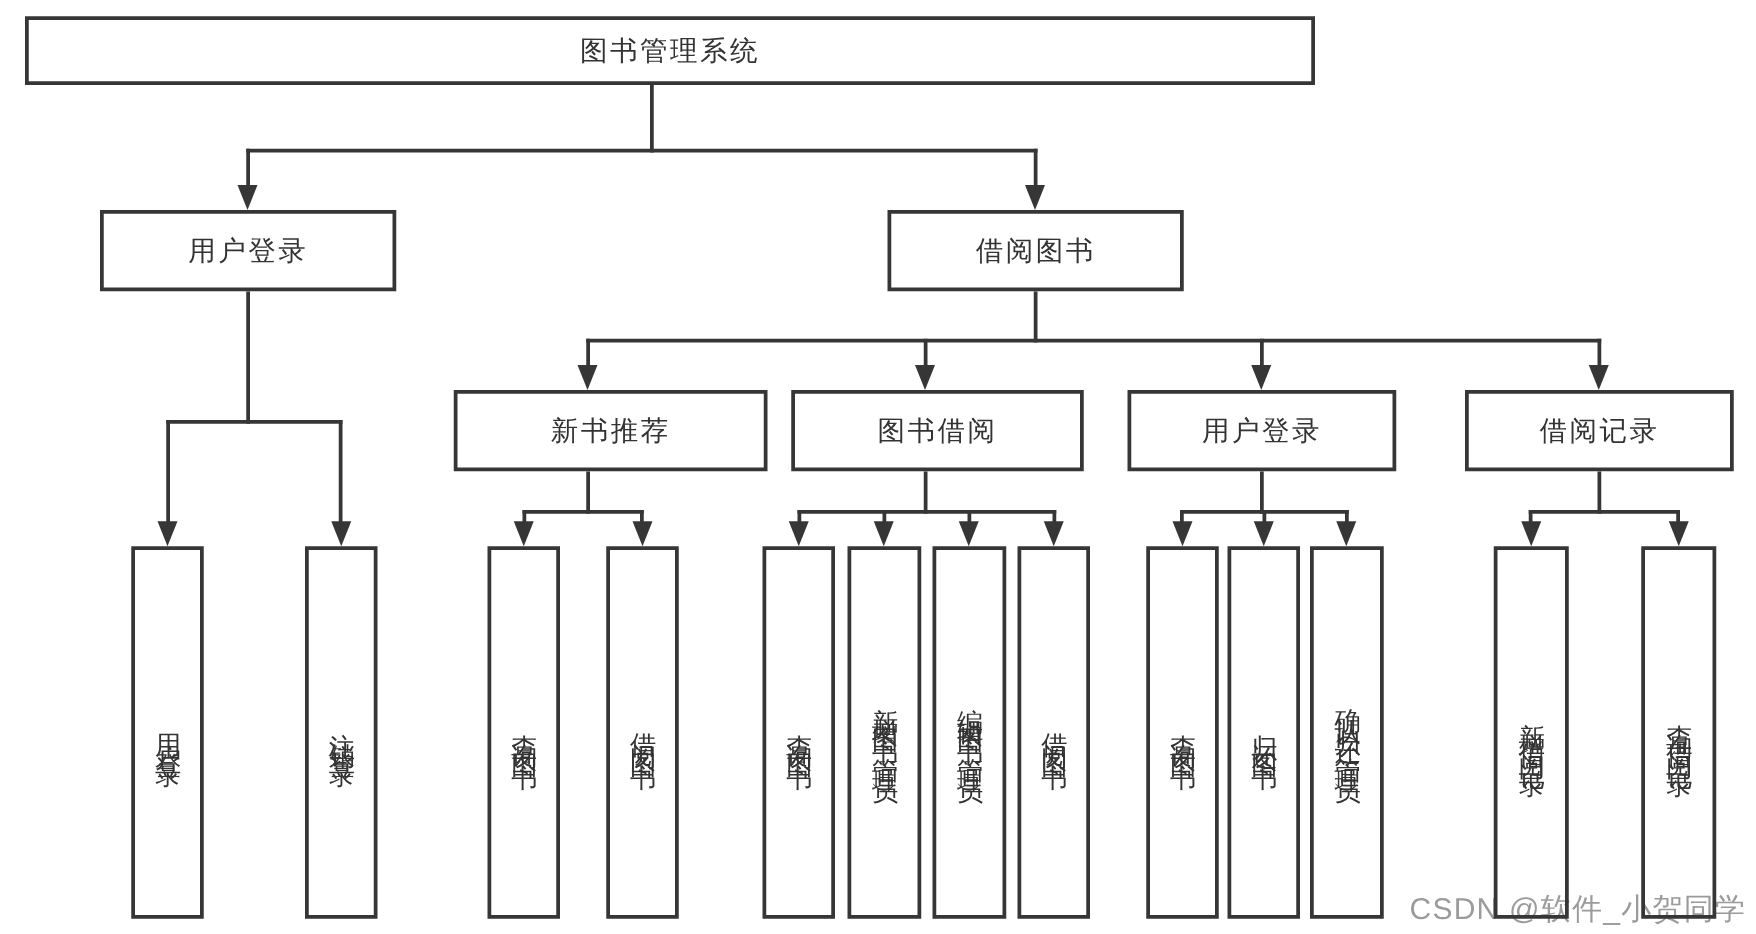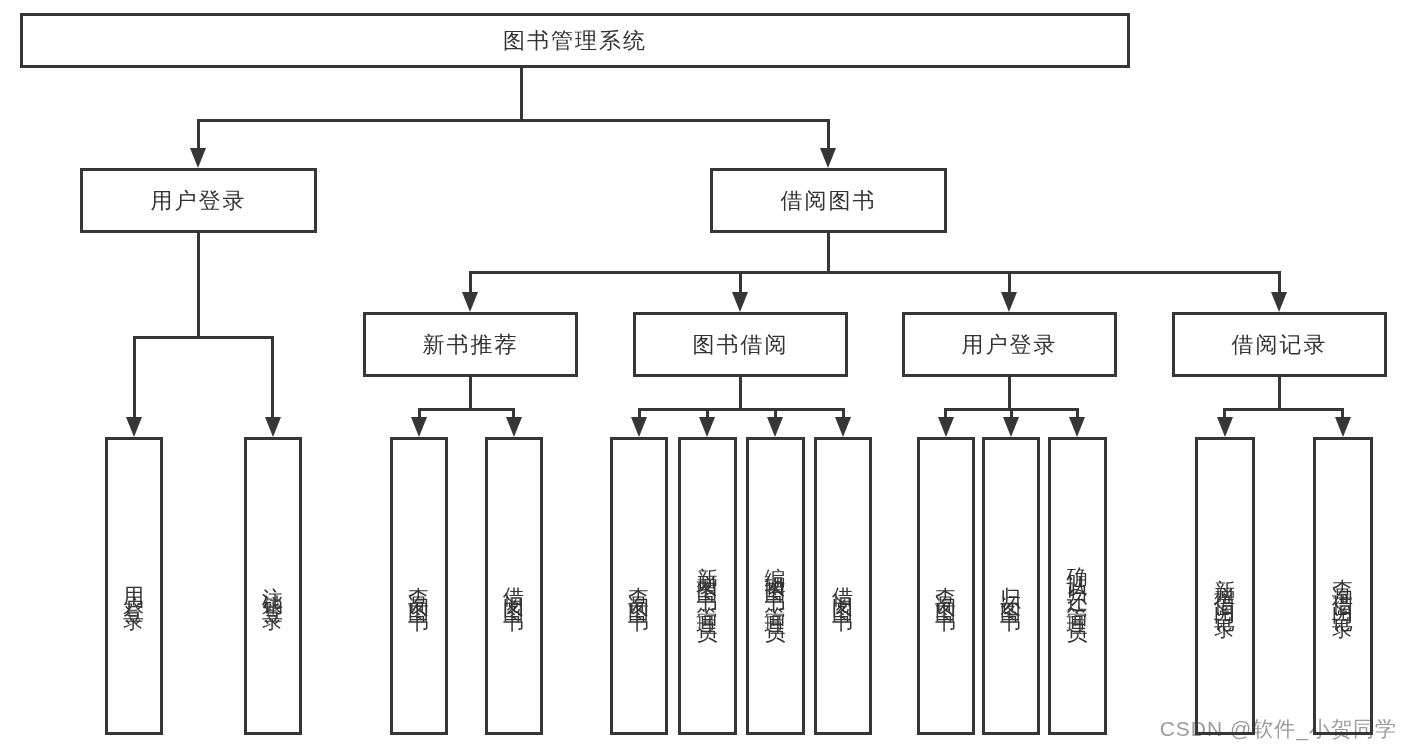--- a/index.html
+++ b/index.html
@@ -39,21 +39,21 @@
   .ar {
     position: absolute; width: 0; height: 0; z-index: 1;
     border-left: 8px solid transparent;
     border-right: 8px solid transparent;
     border-top: 20px solid #363636;
   }
   .watermark {
     position: absolute;
     right: 8px;
     bottom: 4px;
-    font-size: 21px;
+    font-size: 24px;
     letter-spacing: 1px;
     color: #9b9b9b;
     z-index: 1;
   }
 </style>
 </head>
 <body>
 
 <div id="canvas">
 
@@ -111,35 +111,35 @@
   <div class="ar" style="left:1003px;top:417px"></div>
   <div class="ar" style="left:1069px;top:417px"></div>
 
   <div class="vl" style="left:1278px;top:377px;height:34px"></div>
   <div class="hl" style="left:1223px;top:408px;width:121px"></div>
   <div class="vl" style="left:1223px;top:408px;height:13px"></div>
   <div class="vl" style="left:1341px;top:408px;height:13px"></div>
   <div class="ar" style="left:1217px;top:417px"></div>
   <div class="ar" style="left:1335px;top:417px"></div>
 
-  <div class="box box-h" style="left:20px;top:13px;width:1110px;height:55px">
+  <div class="box box-h" style="left:20px;top:13px;width:1032px;height:55px">
     <span>图书管理系统</span>
   </div>
 
   <div class="box box-h lvl2" style="left:80px;width:237px">
     <span>用户登录</span>
   </div>
   <div class="box box-h lvl2" style="left:710px;width:237px">
     <span>借阅图书</span>
   </div>
 
-  <div class="box box-h lvl3" style="left:363px;width:215px">
+  <div class="box box-h lvl3" style="left:363px;width:251px">
     <span>新书推荐</span>
   </div>
-  <div class="box box-h lvl3" style="left:633px;width:215px">
+  <div class="box box-h lvl3" style="left:633px;width:234px">
     <span>图书借阅</span>
   </div>
   <div class="box box-h lvl3" style="left:902px;width:215px">
     <span>用户登录</span>
   </div>
   <div class="box box-h lvl3" style="left:1172px;width:215px">
     <span>借阅记录</span>
   </div>
 
   <div class="box leaf" style="left:105px;width:58px">

